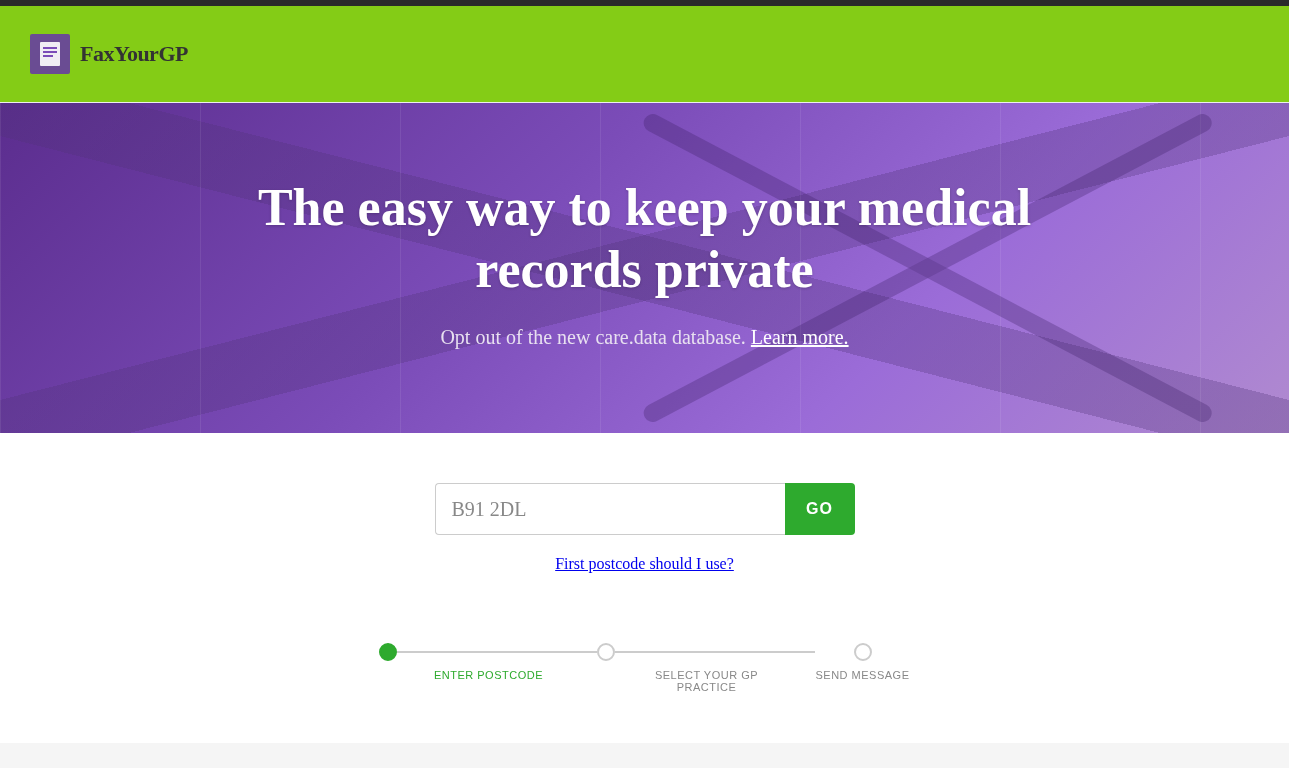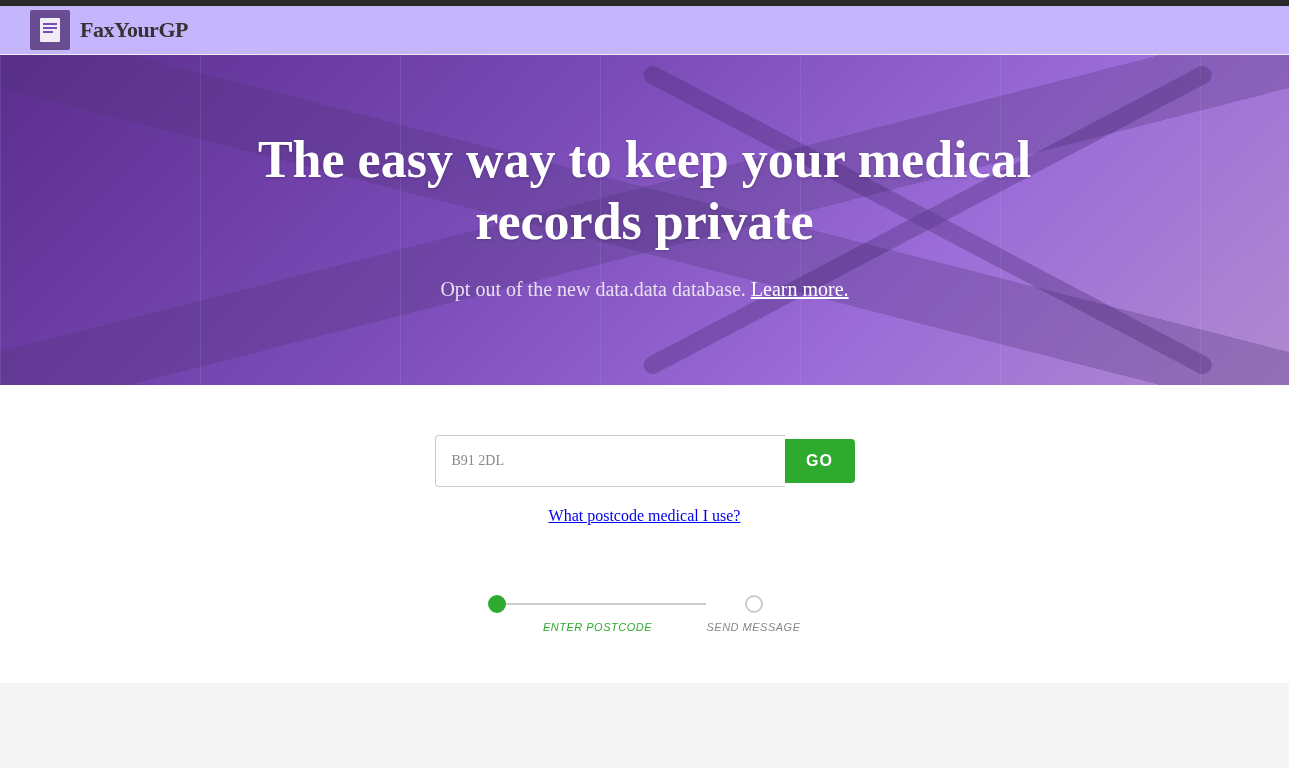--- a/index.html
+++ b/index.html
@@ -17,22 +17,22 @@
 
     
     .top-bar {
       background: #2a2a2a;
       height: 6px;
       width: 100%;
     }
 
     
     .header {
-      background: #c4b5fd;
-      padding: 4px 30px;
+      background: #84cc16;
+      padding: 28px 30px;
       display: flex;
       align-items: flex-end;
       border-bottom: 1px solid #eee;
     }
 
     .logo-container {
       display: flex;
       align-items: center;
       gap: 10px;
     }
@@ -161,28 +161,28 @@
       margin-bottom: 20px;
     }
 
     .postcode-input {
       width: 350px;
       height: 52px;
       border: 1px solid #ccc;
       border-right: none;
       border-radius: 4px 0 0 4px;
       padding: 0 16px;
-      font-size: 14px;
+      font-size: 20px;
       color: #888;
       outline: none;
       font-family: Georgia, serif;
     }
 
     .go-button {
-      height: 44px;
+      height: 52px;
       width: 70px;
       background: #2eaa2e;
       color: #fff;
       border: none;
       border-radius: 0 4px 4px 0;
       font-size: 16px;
       font-weight: bold;
       cursor: pointer;
       letter-spacing: 1px;
       font-family: Arial, sans-serif;
@@ -227,21 +227,20 @@
 
     .step-label {
       font-size: 11px;
       color: #888;
       margin-top: 8px;
       letter-spacing: 0.5px;
       text-transform: uppercase;
       font-family: Arial, sans-serif;
       text-align: center;
       max-width: 120px;
-      font-style: italic;
     }
 
     .step-label.active {
       color: #2eaa2e;
     }
 
     .step-wrapper {
       display: flex;
       flex-direction: column;
       align-items: center;
@@ -278,46 +277,53 @@
 
 <div class="hero">
   <div class="hero-lines"></div>
 
   <svg class="hero-x" viewBox="0 0 700 330" preserveAspectRatio="xMidYMid meet" xmlns="http://www.w3.org/2000/svg">
     <line x1="100" y1="20" x2="650" y2="310" stroke="rgba(60,30,100,0.5)" stroke-width="18" stroke-linecap="round"></line>
     <line x1="650" y1="20" x2="100" y2="310" stroke="rgba(60,30,100,0.5)" stroke-width="18" stroke-linecap="round"></line>
   </svg>
   <h1 class="hero-title">The easy way to keep your medical records private</h1>
   <p class="hero-subtitle">
-    <span>Opt out of the new data.data database.</span>
+    <span>Opt out of the new care.data database.</span>
     <a>Learn more.</a>
   </p>
 </div>
 
 <div class="main-content">
 
   <div class="postcode-form">
     <input class="postcode-input" type="text" value="B91 2DL" placeholder="B91 2DL" style="">
     <button class="go-button">GO</button>
   </div>
 
   <p class="postcode-hint">
-    <a href="#">What postcode medical I use?</a>
+    <a href="#">First postcode should I use?</a>
   </p>
 
   <div class="steps-container">
 
     <div class="step-wrapper">
       <div class="step-row">
         <div class="step-dot active"></div>
         <div class="step-line"></div>
       </div>
       <div class="step-label active">ENTER POSTCODE</div>
     </div>
 
+    <div class="step-wrapper">
+      <div class="step-row">
+        <div class="step-dot"></div>
+        <div class="step-line"></div>
+      </div>
+      <div class="step-label">SELECT YOUR GP PRACTICE</div>
+    </div>
 
 
     <div class="step-wrapper">
       <div class="step-row">
         <div class="step-dot"></div>
       </div>
       <div class="step-label">SEND MESSAGE</div>
     </div>
   </div>
 </div>

